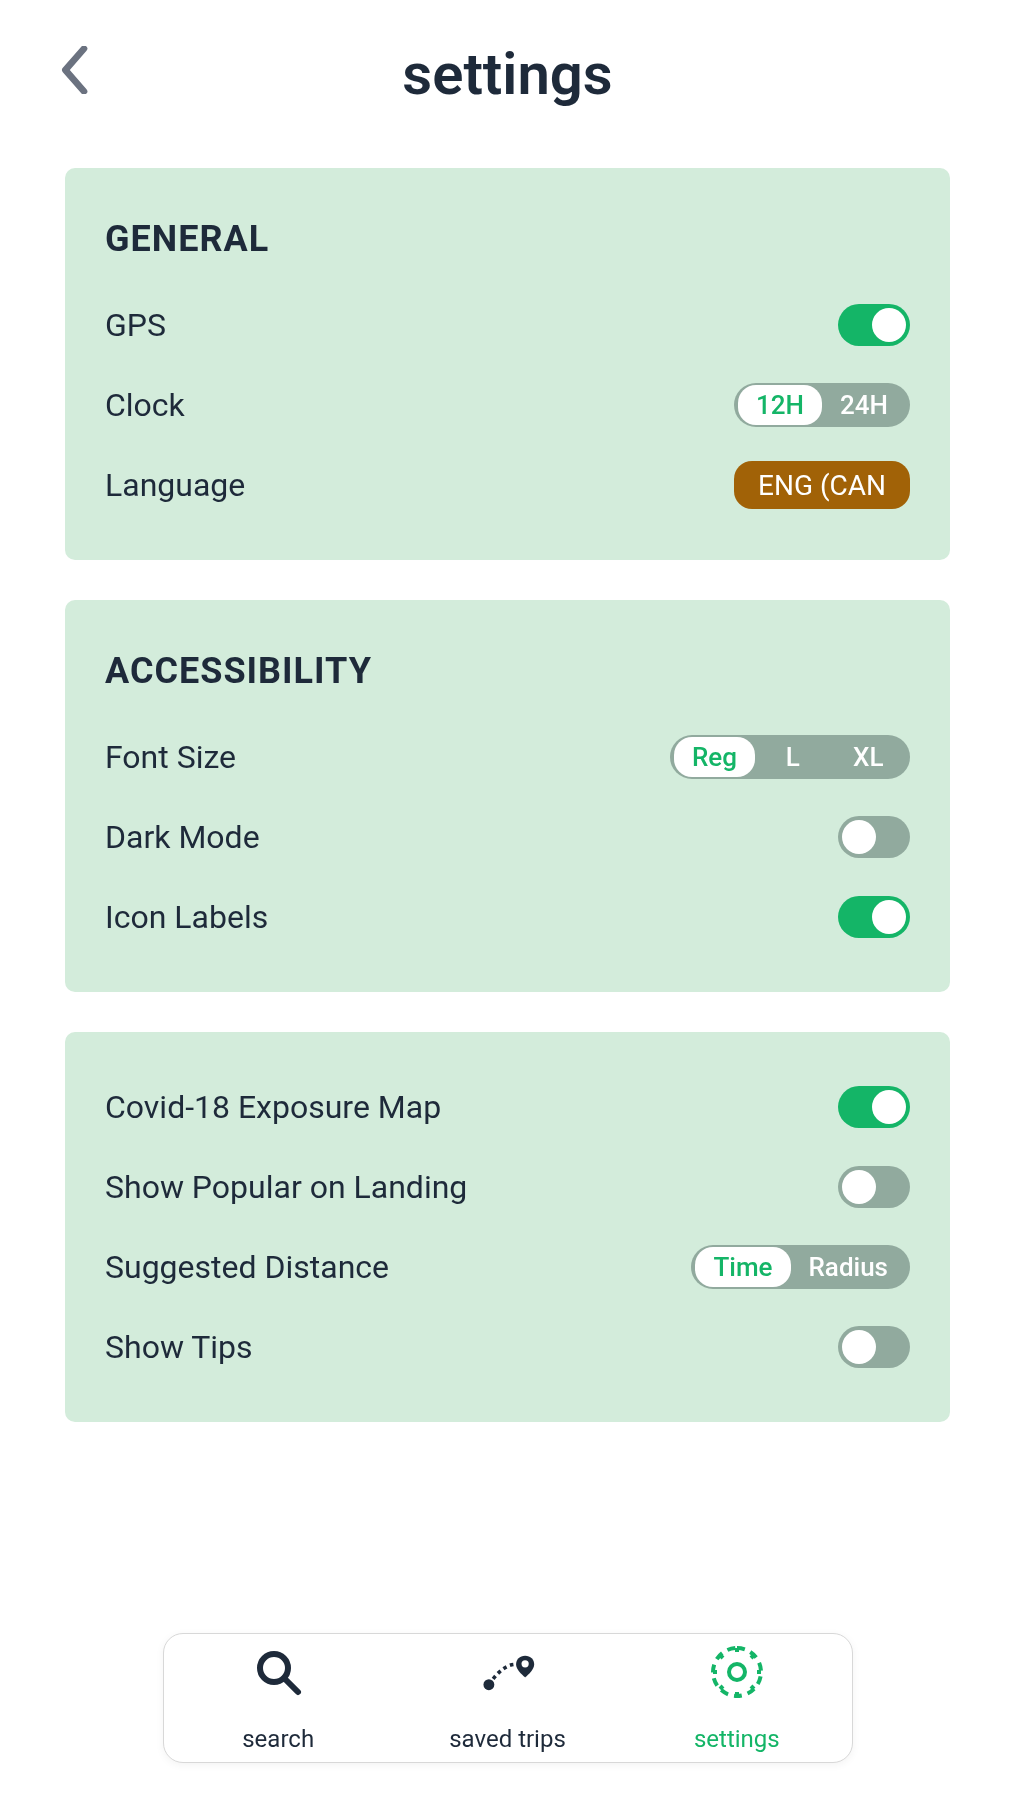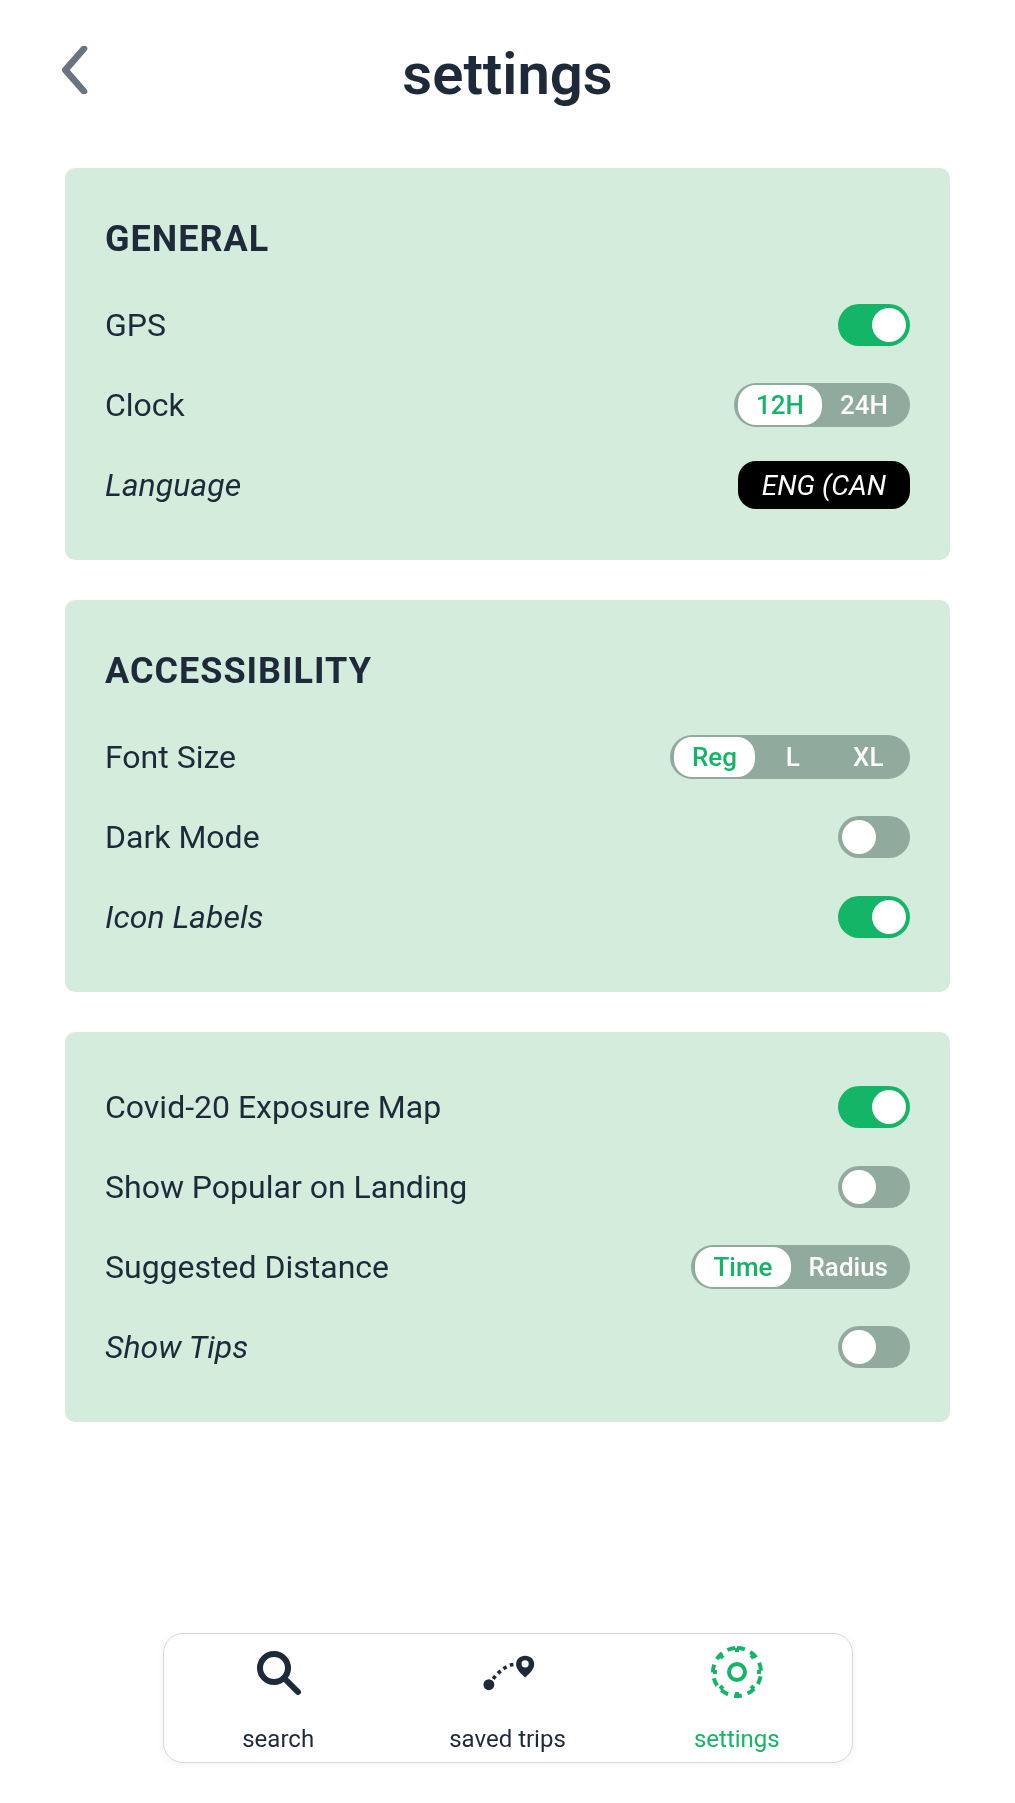--- a/index.html
+++ b/index.html
@@ -48,21 +48,21 @@
     color: #1e2a3a;
     margin-bottom: 40px;
   }
   .row {
     display: flex;
     justify-content: space-between;
     align-items: center;
     margin-bottom: 30px;
     min-height: 50px;
   }
-  .row:last-child { margin-bottom: 0; font-style: italic; }
+  .row:last-child { margin-bottom: 0; }
   .row-label {
     font-size: 32px;
     font-weight: 400;
     color: #1e2a3a;
   }
   
   .toggle {
     width: 72px;
     height: 42px;
     border-radius: 21px;
@@ -103,21 +103,21 @@
     align-items: center;
     justify-content: center;
     height: 36px;
   }
   .segment-opt.active {
     background: #ffffff;
     color: #14b567;
   }
   
   .dropdown {
-    background: #000000;
+    background: #a16207;
     color: #ffffff;
     border-radius: 18px;
     padding: 10px 24px;
     font-size: 28px;
     cursor: pointer;
     height: 48px;
     display: flex;
     align-items: center;
   }
   
@@ -218,21 +218,21 @@
       <div class="row-label">Icon Labels</div>
       <div class="toggle toggle-on">
           <div class="toggle-knob"></div>
         </div>
     </div>
   </div>
 
   <div class="card">
 
     <div class="row">
-      <div class="row-label">Covid-20 Exposure Map</div>
+      <div class="row-label">Covid-18 Exposure Map</div>
       <div class="toggle toggle-on">
           <div class="toggle-knob"></div>
         </div>
     </div>
 
     <div class="row">
       <div class="row-label">Show Popular on Landing</div>
       <div class="toggle toggle-off">
           <div class="toggle-knob"></div>
         </div>

